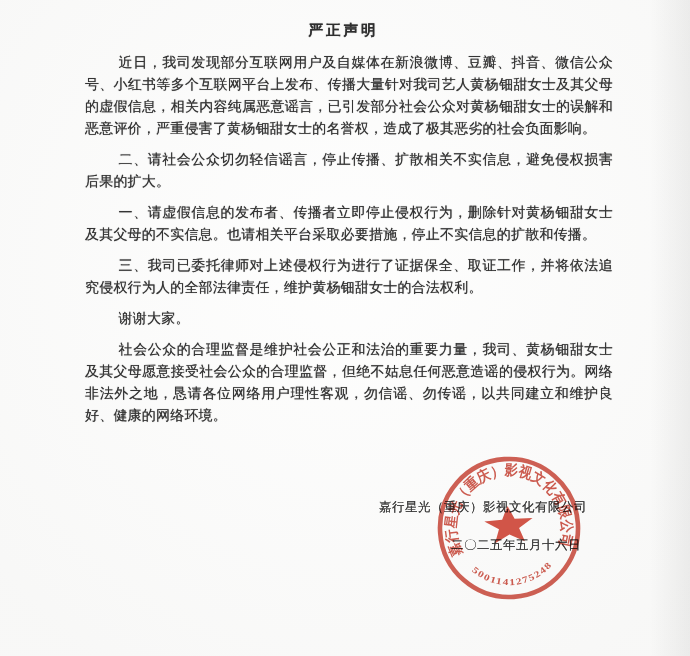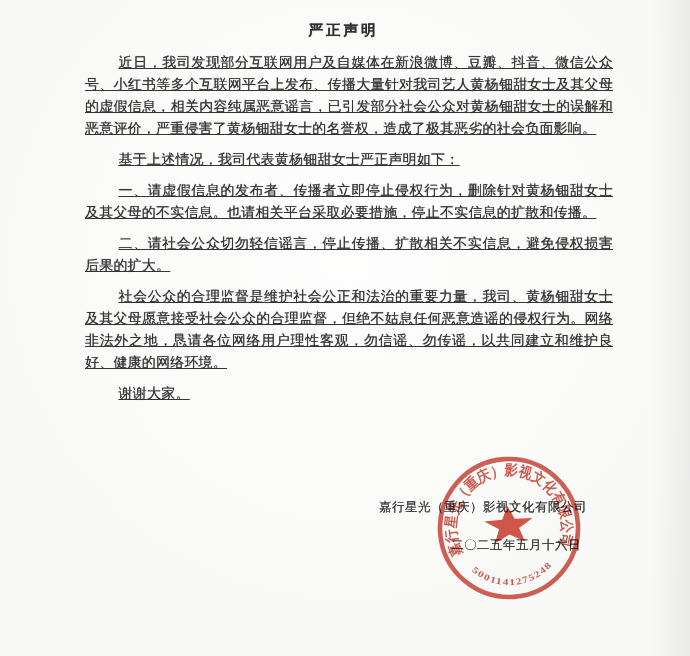--- a/index.html
+++ b/index.html
@@ -16,21 +16,20 @@
       radial-gradient(circle at 50% 40%, rgba(255,255,255,0.6), rgba(180,180,180,0.06) 90%);
   }
   .doc-title{
     position:absolute;top:21px;left:0;width:687px;
     text-align:center;font-size:14.5px;font-weight:bold;letter-spacing:3px;
     color:#2e2e2e;text-shadow:0 0 .7px rgba(40,40,40,.75);
   }
   .content{
     position:absolute;top:52px;left:85px;width:528px;
     color:#343434;
-    text-decoration:underline;
   }
   .content p{
     margin:0 0 9px 0;
     font-size:14px;line-height:22px;
     text-align:justify;text-indent:2.4em;
     letter-spacing:.2px;
     text-shadow:0 0 .7px rgba(45,45,45,.8);
   }
   .company-line{
     position:absolute;left:379px;top:499px;
@@ -55,25 +54,25 @@
 </style>
 </head>
 <body>
 
 <div class="paper-shade"></div>
 
 <div class="doc-title">严正声明</div>
 
 <div class="content">
   <p>近日，我司发现部分互联网用户及自媒体在新浪微博、豆瓣、抖音、微信公众号、小红书等多个互联网平台上发布、传播大量针对我司艺人黄杨钿甜女士及其父母的虚假信息，相关内容纯属恶意谣言，已引发部分社会公众对黄杨钿甜女士的误解和恶意评价，严重侵害了黄杨钿甜女士的名誉权，造成了极其恶劣的社会负面影响。</p>
-  <p>基于上述情况，我司代表黄杨钿甜女士严正声明如下：</p>
+  <p>二、请社会公众切勿轻信谣言，停止传播、扩散相关不实信息，避免侵权损害后果的扩大。</p>
   <p>一、请虚假信息的发布者、传播者立即停止侵权行为，删除针对黄杨钿甜女士及其父母的不实信息。也请相关平台采取必要措施，停止不实信息的扩散和传播。</p>
-  <p>二、请社会公众切勿轻信谣言，停止传播、扩散相关不实信息，避免侵权损害后果的扩大。</p>
+  <p>三、我司已委托律师对上述侵权行为进行了证据保全、取证工作，并将依法追究侵权行为人的全部法律责任，维护黄杨钿甜女士的合法权利。</p>
+  <p>谢谢大家。</p>
   <p>社会公众的合理监督是维护社会公正和法治的重要力量，我司、黄杨钿甜女士及其父母愿意接受社会公众的合理监督，但绝不姑息任何恶意造谣的侵权行为。网络非法外之地，恳请各位网络用户理性客观，勿信谣、勿传谣，以共同建立和维护良好、健康的网络环境。</p>
-  <p>谢谢大家。</p>
 </div>
 
 <div class="company-line">嘉行星光（重庆）影视文化有限公司</div>
 <div class="date-line">二〇二五年五月十六日</div>
 
 <svg class="seal" viewBox="0 0 152 152" xmlns="http://www.w3.org/2000/svg">
   <defs>
     <path id="seal-top-arc" d="M 28 98.4 A 53 53 0 1 1 124 98.4" fill="none"></path>
     <path id="seal-bottom-arc" d="M 34.3 114.9 A 57 57 0 0 0 117.7 114.9" fill="none"></path>
   </defs>

